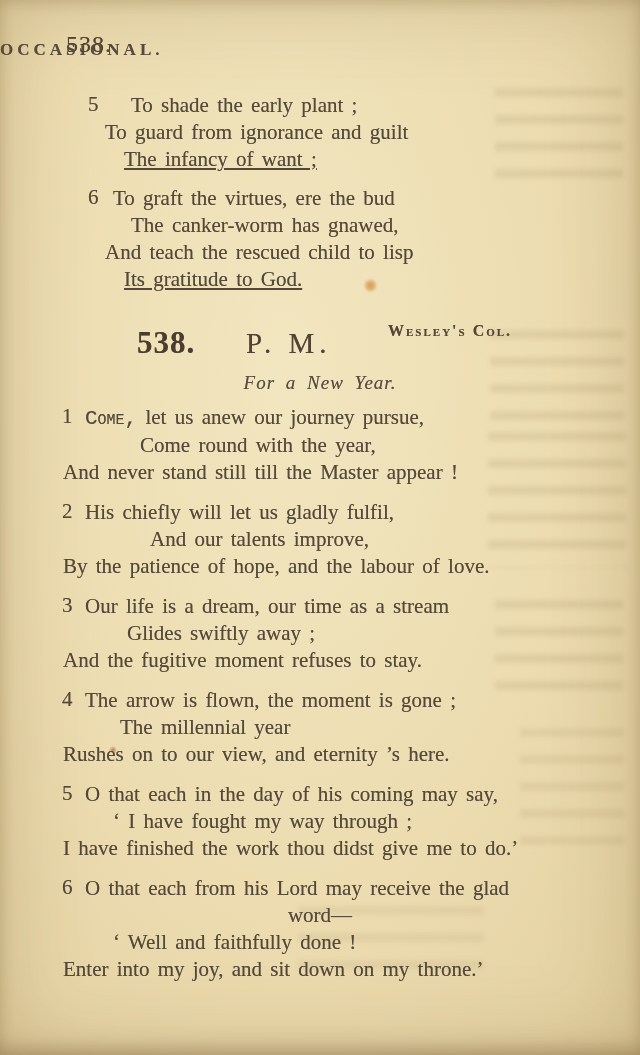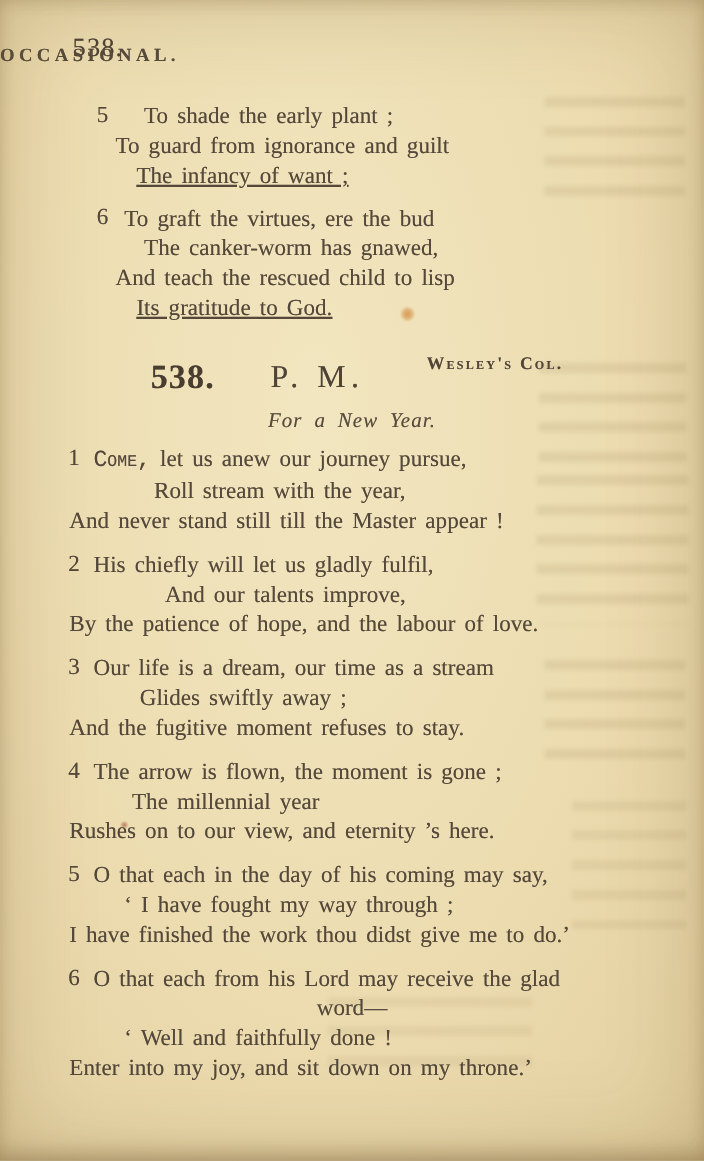--- a/index.html
+++ b/index.html
@@ -109,21 +109,21 @@
     <div class="hymn-heading ink">
       <span class="hymn-number">538.</span>
       <span class="hymn-meter">P. M.</span>
       <span class="hymn-attr">Wesley's Col.</span>
     </div>
     <div class="hymn-subtitle ink">For a New Year.</div>
 
     <div class="verse hymnv v1-gap verse-gap ink">
       <span class="num">1</span>
       <div class="vl h0"><span class="sc">Come,</span><span> let us anew our journey pursue,</span></div>
-      <div class="vl i1">Roll stream with the year,</div>
+      <div class="vl i1">Come round with the year,</div>
       <div class="vl out">And never stand still till the Master appear !</div>
     </div>
 
     <div class="verse hymnv verse-gap ink">
       <span class="num">2</span>
       <div class="vl h0">His chiefly will let us gladly fulfil,</div>
       <div class="vl i2">And our talents improve,</div>
       <div class="vl out">By the patience of hope, and the labour of love.</div>
     </div>
 

